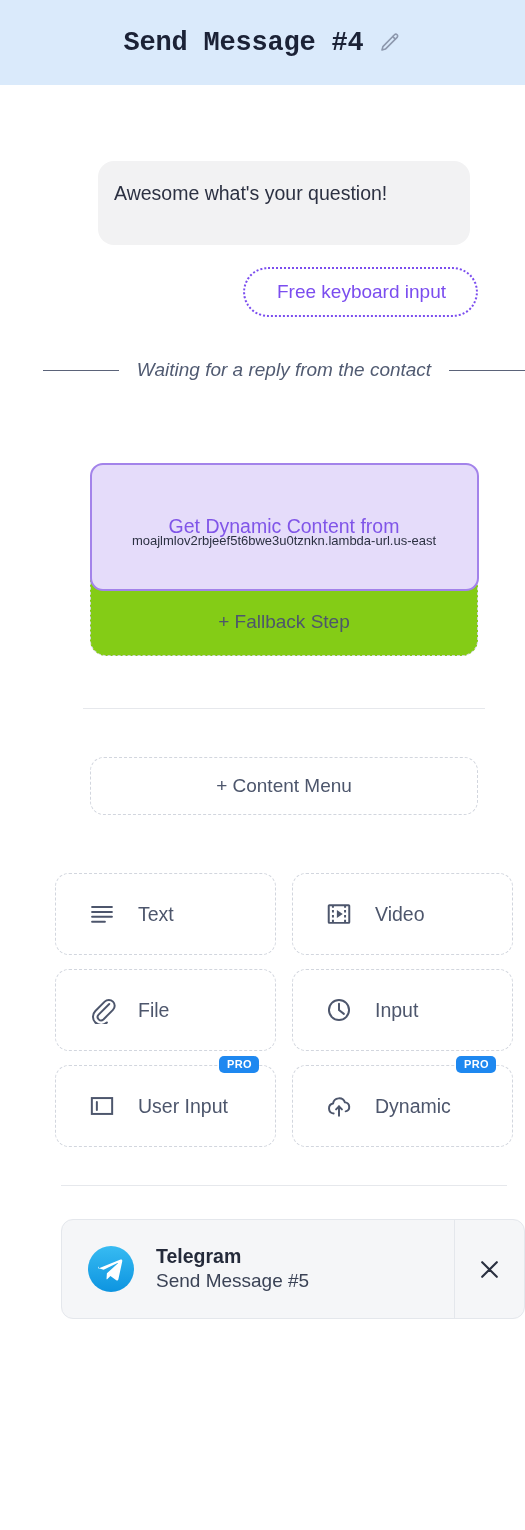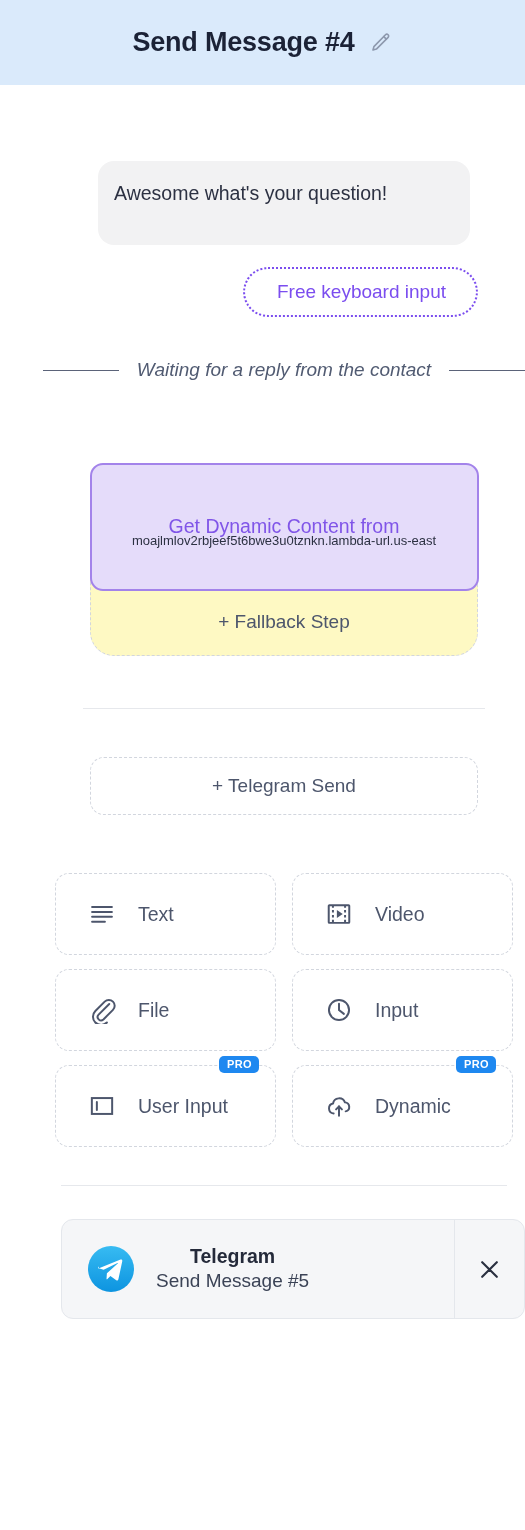--- a/index.html
+++ b/index.html
@@ -21,20 +21,21 @@
   }
 
   
   .header {
     height: 85px;
     background: #daeafb;
     display: flex;
     align-items: center;
     justify-content: center;
     gap: 14px;
+    font-family: Liberation Mono, monospace;
   }
   .header-title {
     font-size: 27px;
     font-weight: bold;
     color: #1b2236;
     letter-spacing: -0.2px;
   }
   .pencil-icon {
     width: 24px;
     height: 24px;
@@ -101,22 +102,22 @@
   }
 
   
   .dyn-wrap {
     margin-top: 82px;
     padding: 0 47px;
     position: relative;
   }
   .dyn-outer {
     border: 1.5px dashed #d2d6de;
-    border-radius: 24px;
-    background: #fef9c3;
+    border-radius: 16px;
+    background: #84cc16;
     position: relative;
   }
   .dyn-card {
     position: relative;
     background: #e5dcfa;
     border: 2px solid #a383ea;
     border-radius: 13px;
     height: 128px;
     margin: -1.5px;
     display: flex;
@@ -238,21 +239,20 @@
     align-items: center;
     gap: 22px;
     padding-left: 26px;
   }
   .tg-logo { width: 46px; height: 46px; flex: 0 0 auto; display: block; }
   .node-title {
     font-size: 19.5px;
     font-weight: bold;
     color: #242a3a;
     line-height: 1.25;
-    text-align: center;
   }
   .node-sub {
     font-size: 19px;
     color: #3b4356;
     line-height: 1.3;
   }
   .node-close {
     width: 70px;
     flex: 0 0 auto;
     border-left: 1px solid #e4e7ec;
@@ -301,21 +301,21 @@
           <div class="dyn-line1">Get Dynamic Content from</div>
         </div>
         <div class="dyn-url">moajlmlov2rbjeef5t6bwe3u0tznkn.lambda-url.us-east</div>
         <div class="fallback-step">+ Fallback Step</div>
       </div>
     </div>
 
     <div class="thin-hr"></div>
 
     <div class="tg-menu-wrap">
-      <div class="tg-menu-btn">+ Telegram Send</div>
+      <div class="tg-menu-btn">+ Content Menu</div>
     </div>
 
     <div class="grid">
 
       <div class="tile">
         <span>
           <svg class="tile-icon" viewBox="0 0 24 24" fill="none" stroke="currentColor" stroke-width="1.7" stroke-linecap="round">
             <path d="M3.5 6h17M3.5 10.2h17M3.5 14.4h17M3.5 18.6h11"></path>
           </svg>
         </span>

